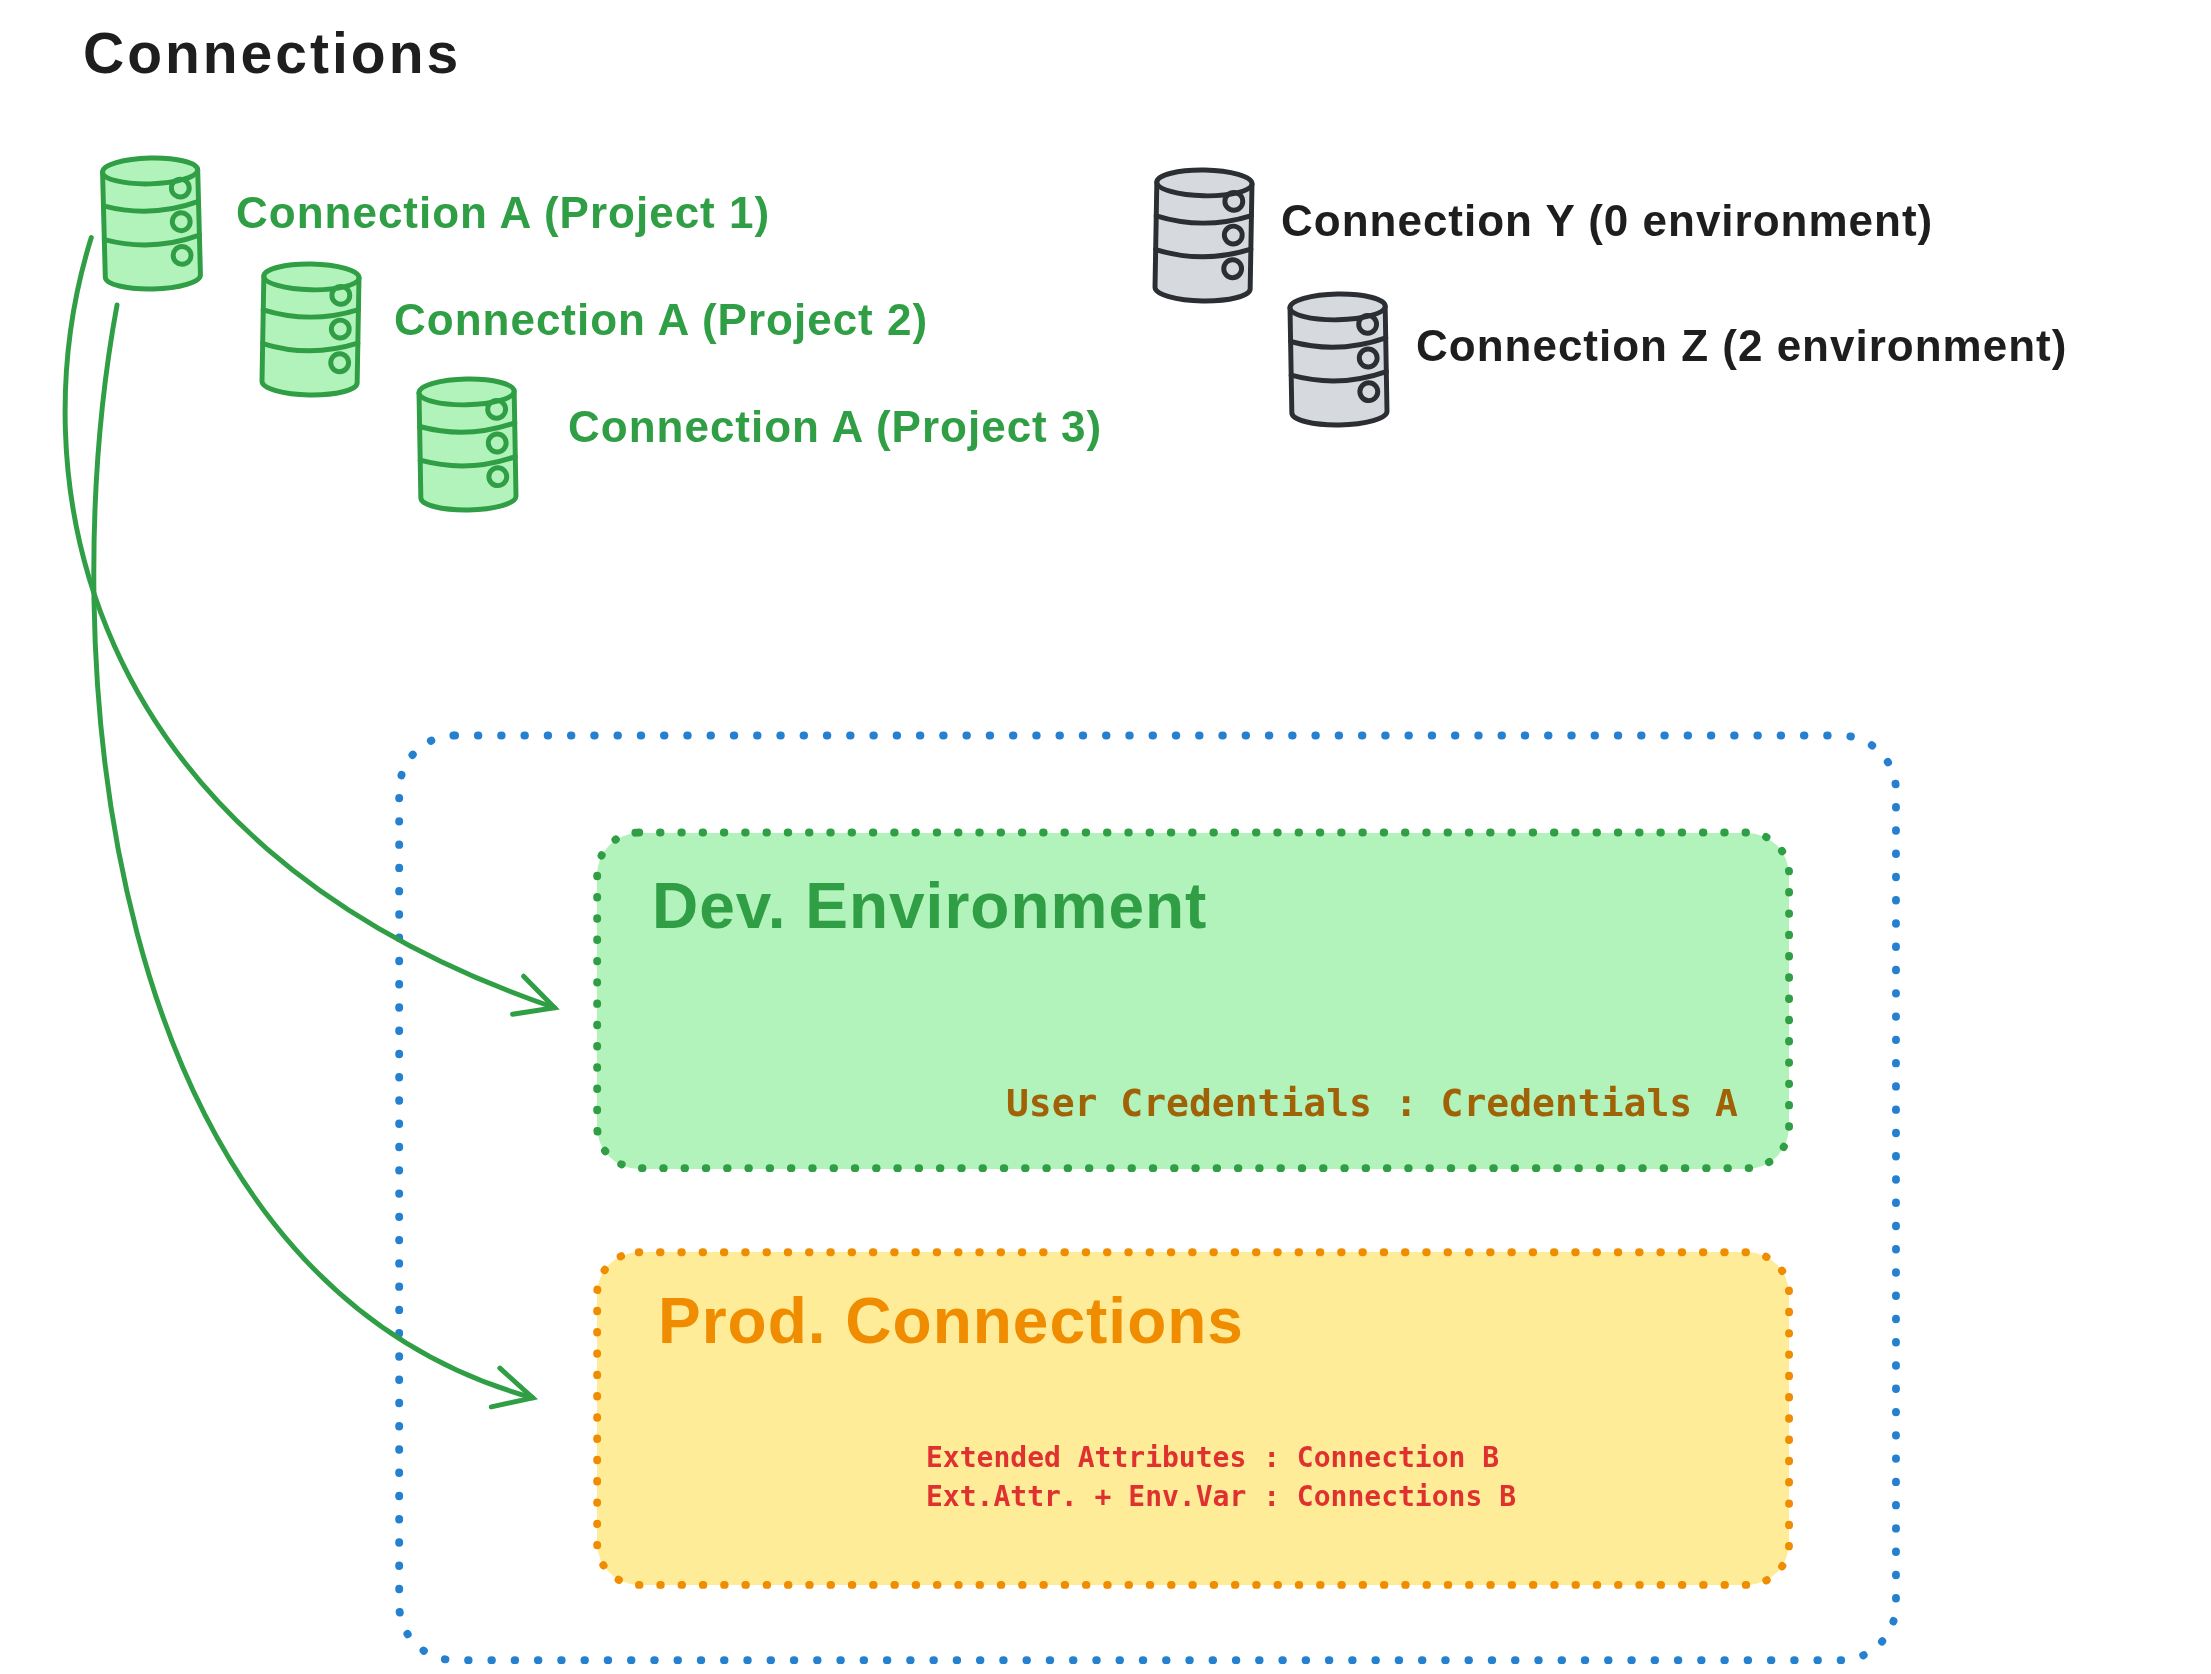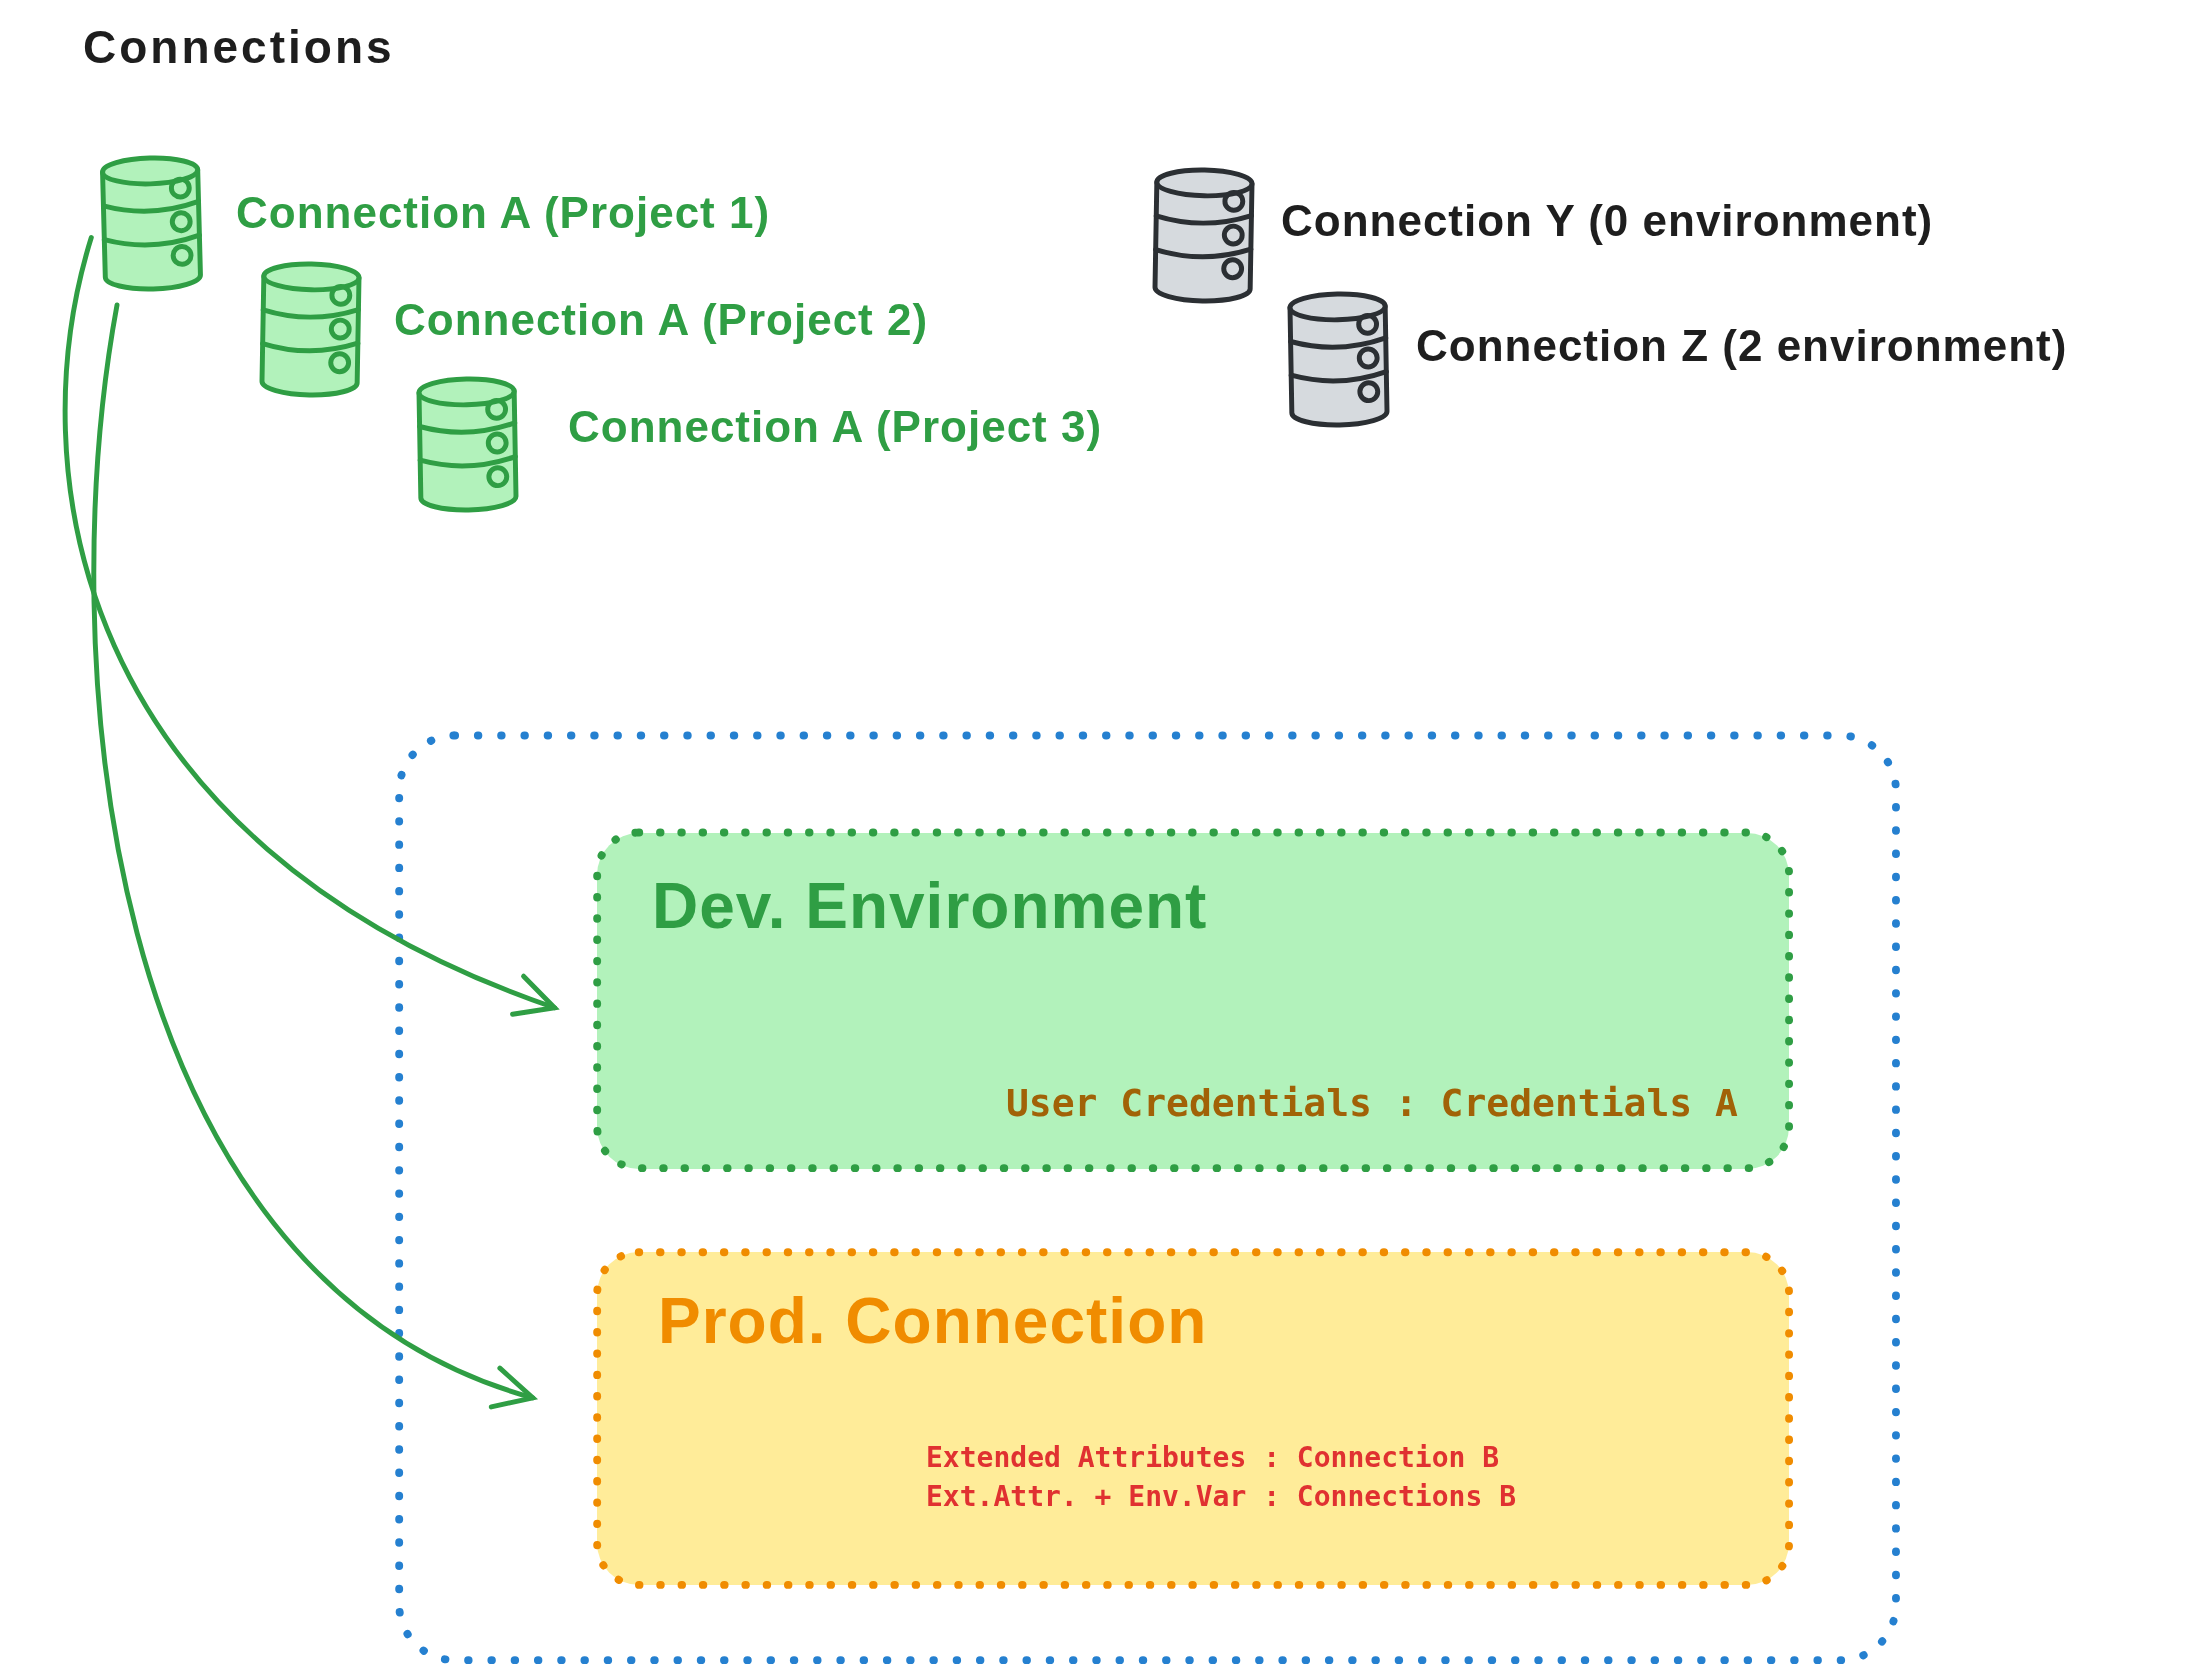--- a/index.html
+++ b/index.html
@@ -4,21 +4,21 @@
 <style>
   html,body{margin:0;padding:0;background:#ffffff;}
   .canvas{
     position:relative;width:2212px;height:1674px;background:#ffffff;overflow:hidden;
     font-family:"Liberation Sans",sans-serif;
   }
   .abs{position:absolute;}
   .hand{font-family:"Liberation Sans",sans-serif;font-weight:700;letter-spacing:1px;white-space:nowrap;}
   .mono{font-family:"DejaVu Sans Mono",monospace;font-weight:700;white-space:nowrap;}
 
-  .main-title{left:83px;top:20px;font-size:46px;color:#1e1e1e;letter-spacing:3px;}
+  .main-title{left:83px;top:20px;font-size:57px;color:#1e1e1e;letter-spacing:3px;}
   .project-title{left:483px;top:592px;font-size:63px;color:#1971c2;letter-spacing:2px;}
 
   .conn-label{font-size:44px;color:#2f9e44;}
   .conn-label.gray{color:#1e1e1e;}
 
   .db{width:115px;height:149px;}
   .db svg{display:block;width:100%;height:100%;}
   .db .shape{stroke-width:5;stroke-linecap:round;stroke-linejoin:round;}
   .db.green .filled{fill:#b2f2bb;stroke:#2f9e44;}
   .db.green .line{fill:none;stroke:#2f9e44;}
@@ -108,21 +108,21 @@
   </div>
   <div class="abs hand conn-label gray" style="left:1416px;top:321px;">Connection Z (2 environment)</div>
 
 
   <div class="abs env-box dev-box">
     <div class="abs hand env-title dev-title">Dev. Environment</div>
     <div class="abs mono dev-mapping">User Credentials : Credentials A</div>
   </div>
 
   <div class="abs env-box prod-box">
-    <div class="abs hand env-title prod-title">Prod. Connection</div>
+    <div class="abs hand env-title prod-title">Prod. Connections</div>
     <div class="abs mono prod-mappings">
       <div>Extended Attributes : Connection B</div>
       <div>Ext.Attr. + Env.Var : Connections B</div>
     </div>
   </div>
 
   <svg class="abs overlay" viewBox="0 0 2234 1691">
     <defs>
       <marker id="arrow-green" viewBox="0 0 64 64" refX="52" refY="32" markerWidth="64" markerHeight="64" orient="auto" markerUnits="userSpaceOnUse">
         <path d="M12 12 L52 32 L14 52" fill="none" stroke="#2f9e44" stroke-width="5" stroke-linecap="round"></path>

